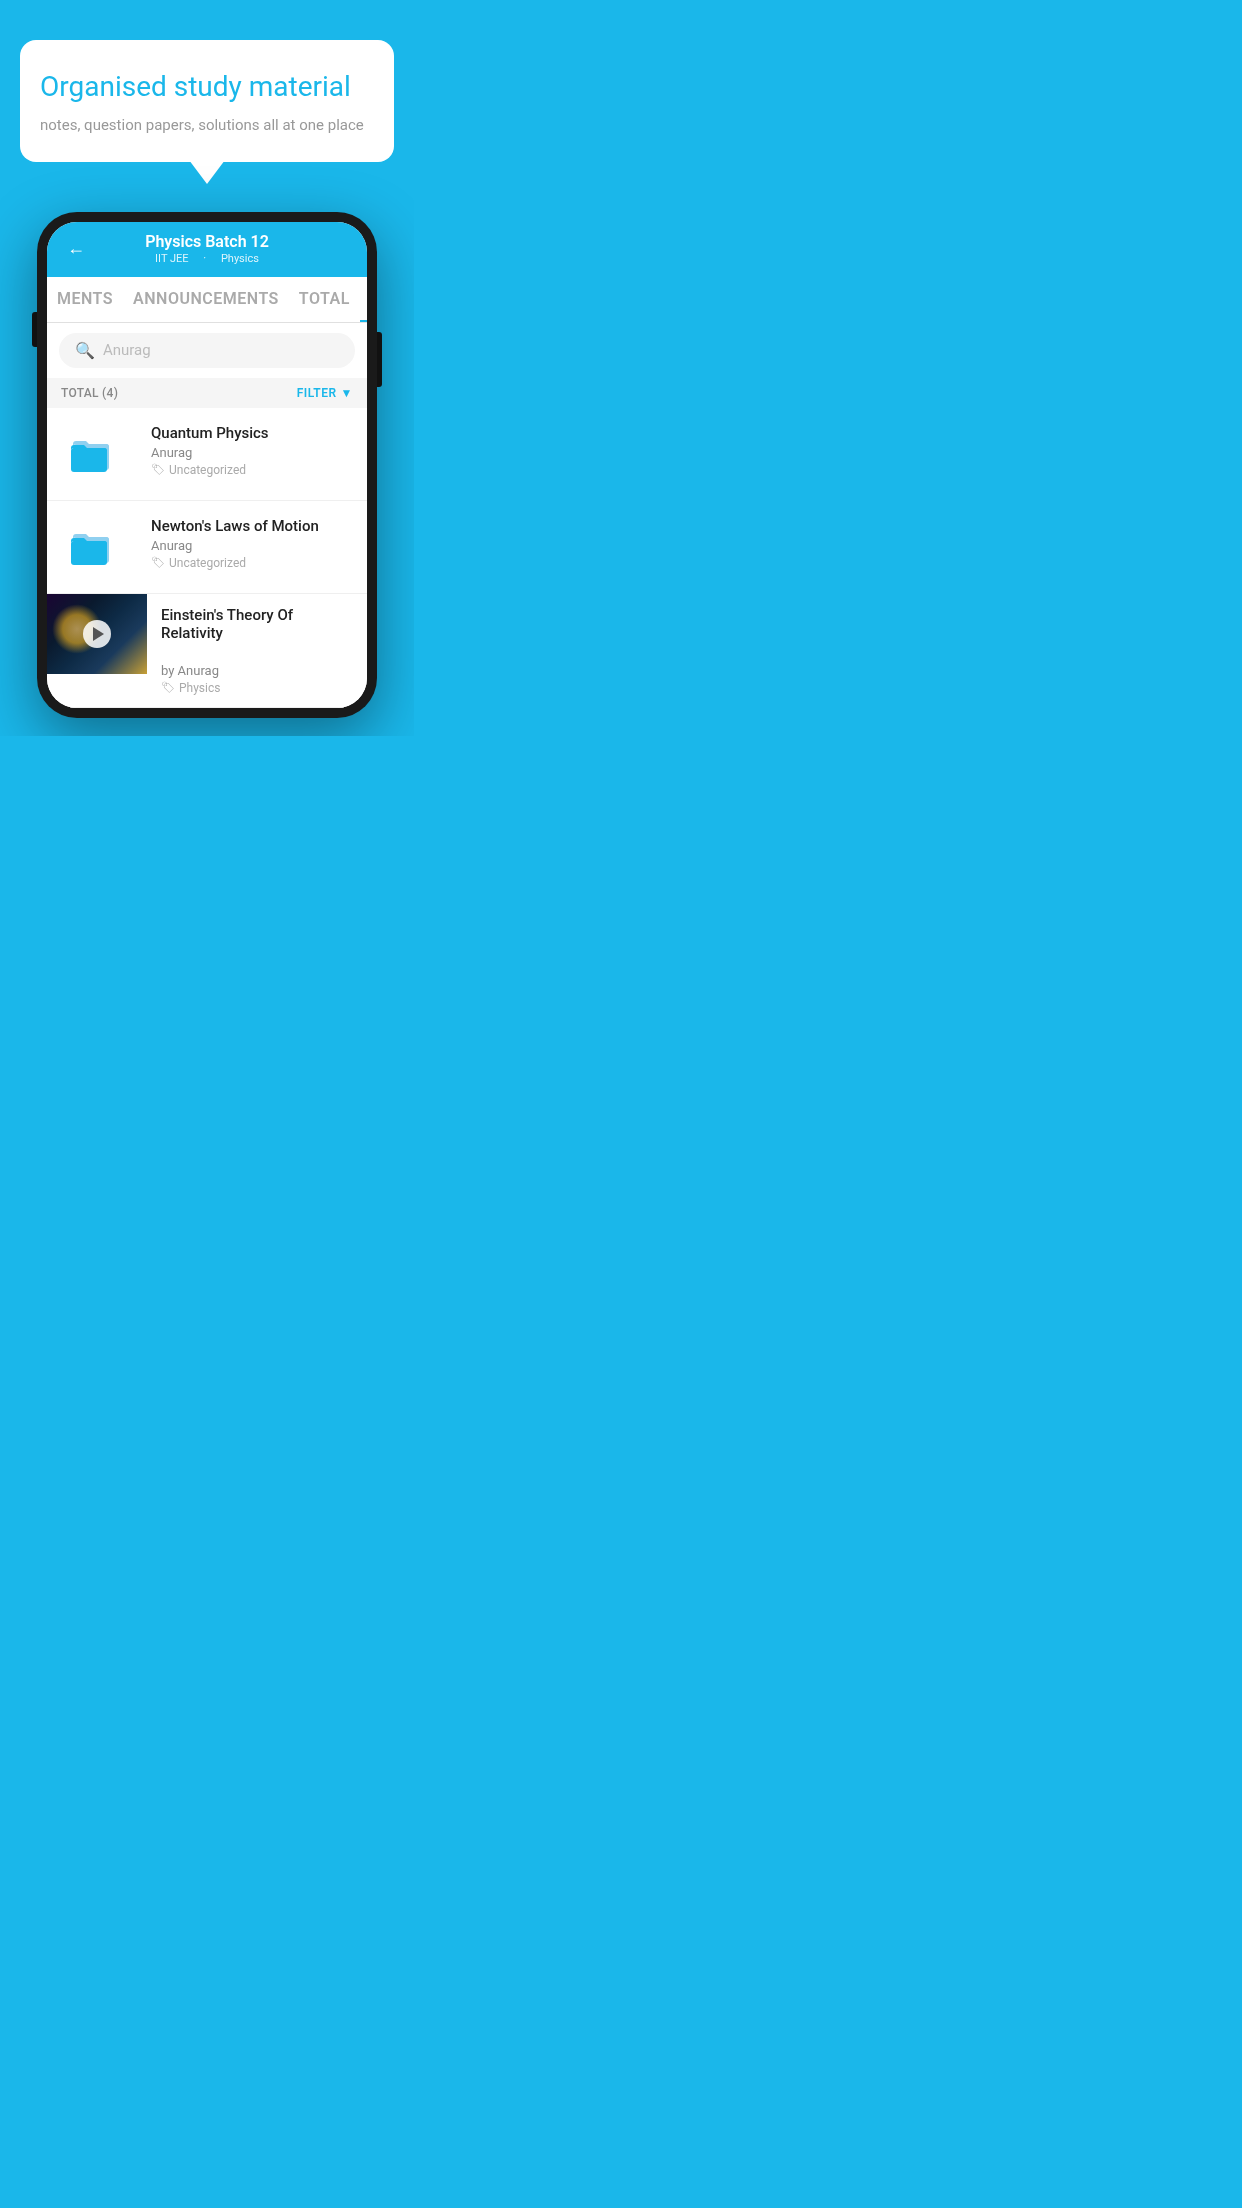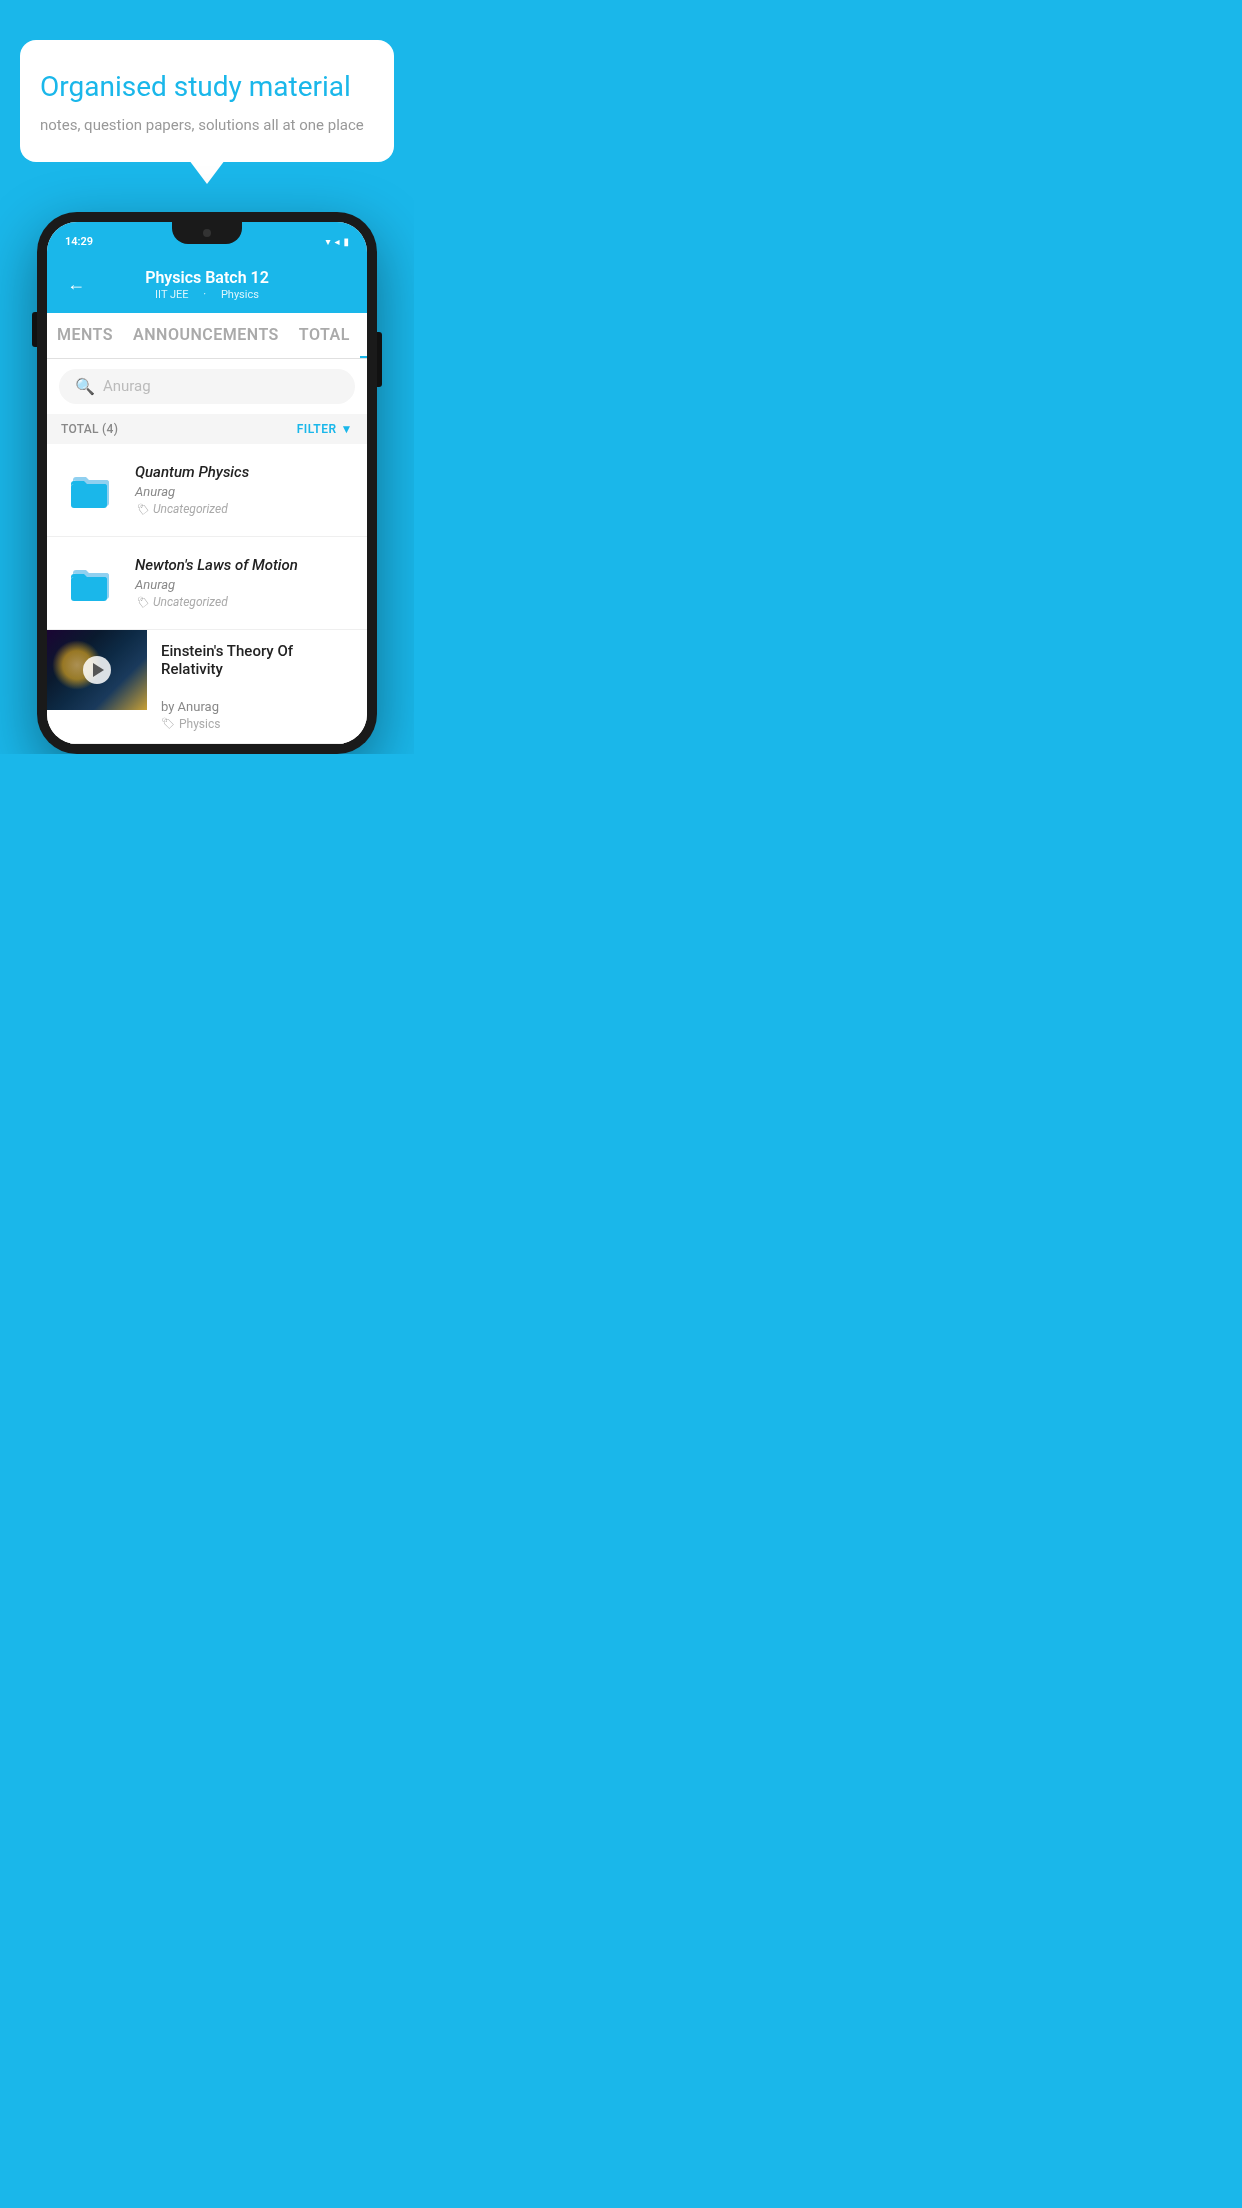--- a/index.html
+++ b/index.html
@@ -271,26 +271,24 @@
       font-size: 12px;
     }
 
     
     .video-list {
       background: white;
     }
 
     .video-item {
       display: flex;
-      align-items: center;
       padding: 16px 14px;
       border-bottom: 1px solid #efefef;
-      gap: 14px;
+      gap: 30px;
       cursor: pointer;
-      font-style: italic;
     }
 
     .video-thumbnail-placeholder {
       width: 60px;
       height: 60px;
       flex-shrink: 0;
       display: flex;
       align-items: center;
       justify-content: center;
     }
@@ -414,31 +412,20 @@
 
 <div class="speech-bubble">
   <div class="bubble-title">Organised study material</div>
   <div class="bubble-subtitle">notes, question papers, solutions all at one place</div>
 </div>
 
 <div class="phone-wrapper">
   <div class="phone">
     <div class="phone-screen">
 
-      <div class="status-bar">
-        <div class="notch">
-          <div class="camera-dot"></div>
-        </div>
-        <span class="status-time">14:29</span>
-        <div class="status-icons">
-          <span>▾</span>
-          <span>◂</span>
-          <span>▮</span>
-        </div>
-      </div>
 
       <div class="app-header">
         <div class="back-arrow">←</div>
         <div class="header-title-area">
           <div class="header-title">Physics Batch 12</div>
           <div class="header-subtitle">
             <span>IIT JEE</span>
             <span> · </span>
             <span>Physics</span>
           </div>

